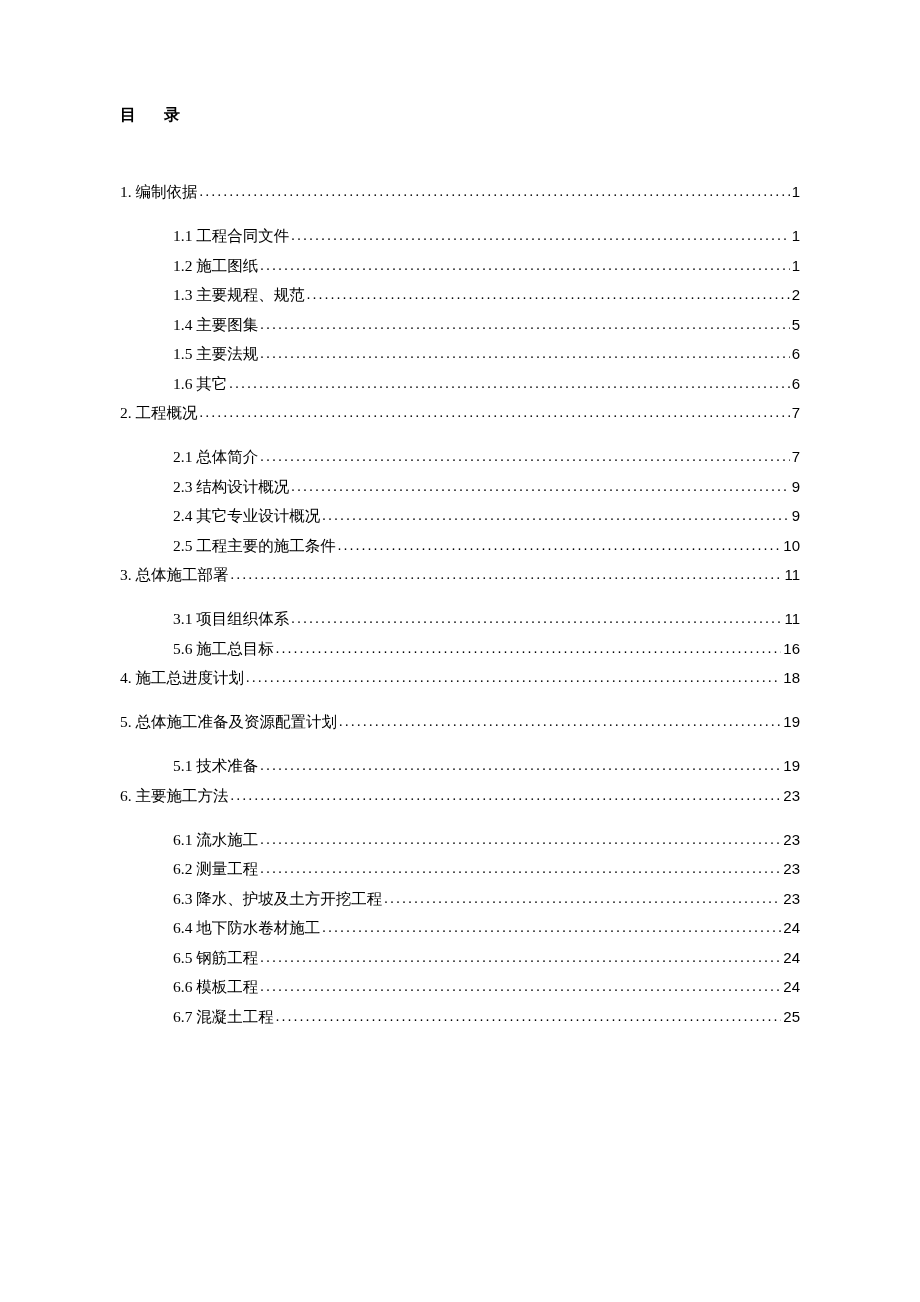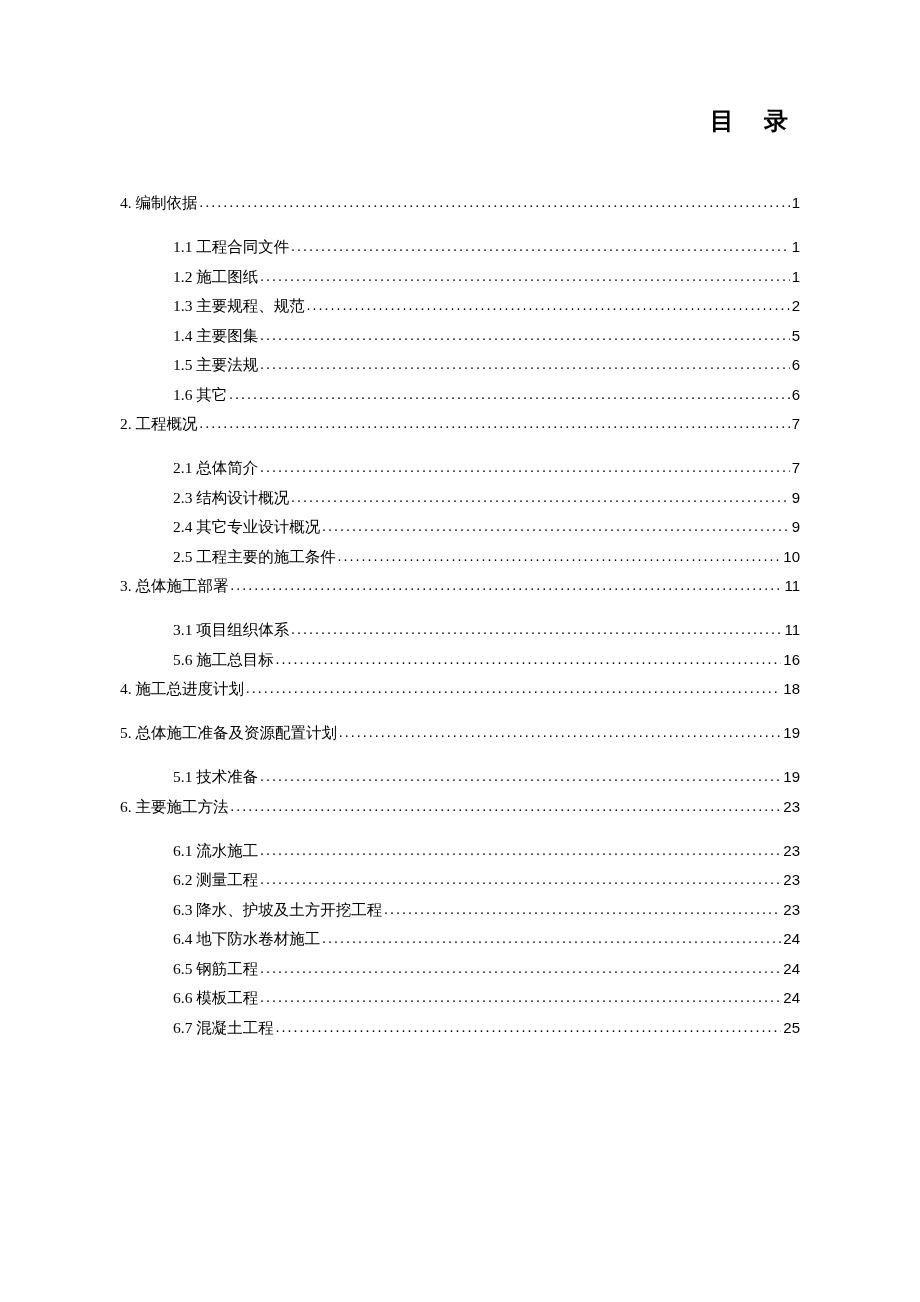--- a/index.html
+++ b/index.html
@@ -9,22 +9,22 @@
     }
     body {
       background: #ffffff;
       width: 920px;
       height: 1302px;
       font-family: "SimSun", "宋体", serif;
       color: #000;
       padding: 105px 120px 0 120px;
     }
     .title {
-      text-align: right;
-      font-size: 24px;
+      text-align: left;
+      font-size: 16px;
       font-weight: bold;
       letter-spacing: 12px;
       margin-bottom: 58px;
     }
     .toc-entry {
       display: flex;
       align-items: baseline;
       font-size: 15.5px;
       line-height: 1.0;
       margin-bottom: 13.5px;
@@ -66,21 +66,21 @@
     }
   </style>
 </head>
 <body>
 
 <div class="title">目  录</div>
 
 <div id="toc-container">
     <div class="section-group">
       <div class="toc-entry level1">
-        <span class="toc-label">4. 编制依据 </span>
+        <span class="toc-label">1. 编制依据 </span>
         <span class="toc-dots"></span>
         <span class="toc-page"> 1</span>
       </div>
       <div class="toc-entry level2">
         <span class="toc-label">1.1 工程合同文件</span>
         <span class="toc-dots"></span>
         <span class="toc-page">1</span>
       </div>
       <div class="toc-entry level2">
         <span class="toc-label">1.2 施工图纸</span>

